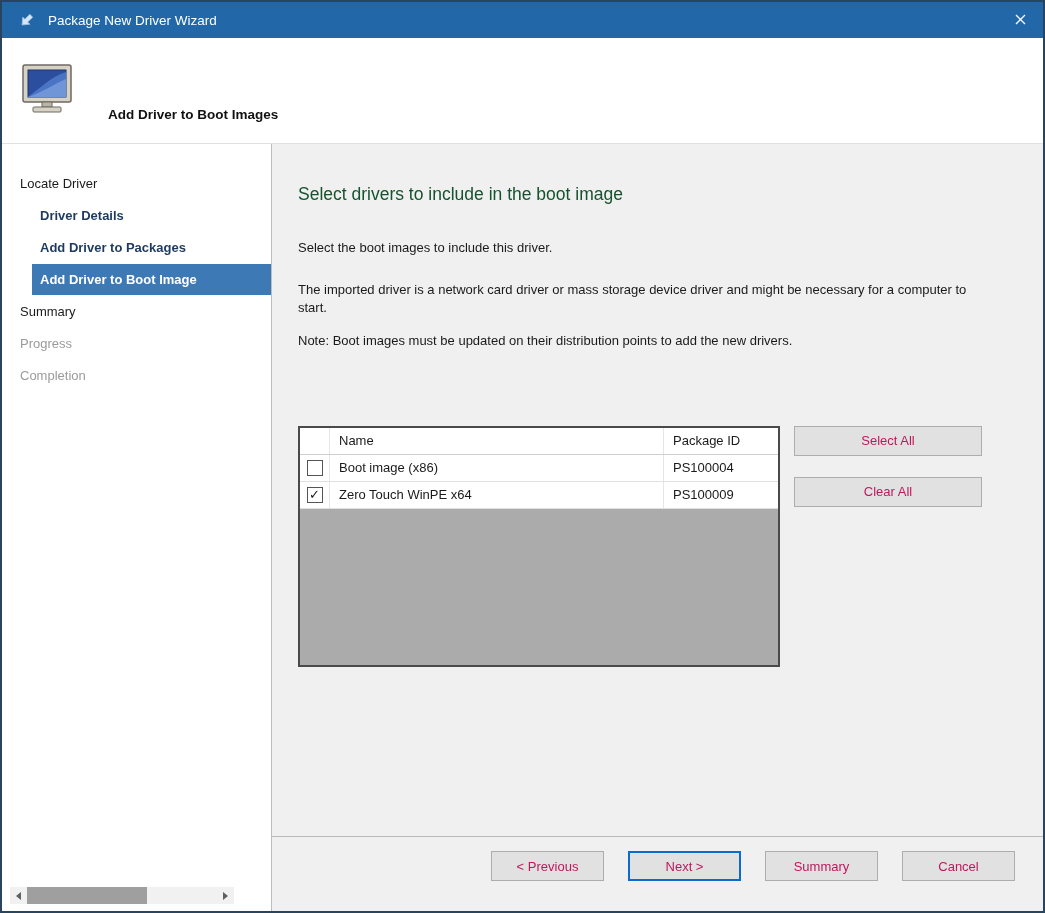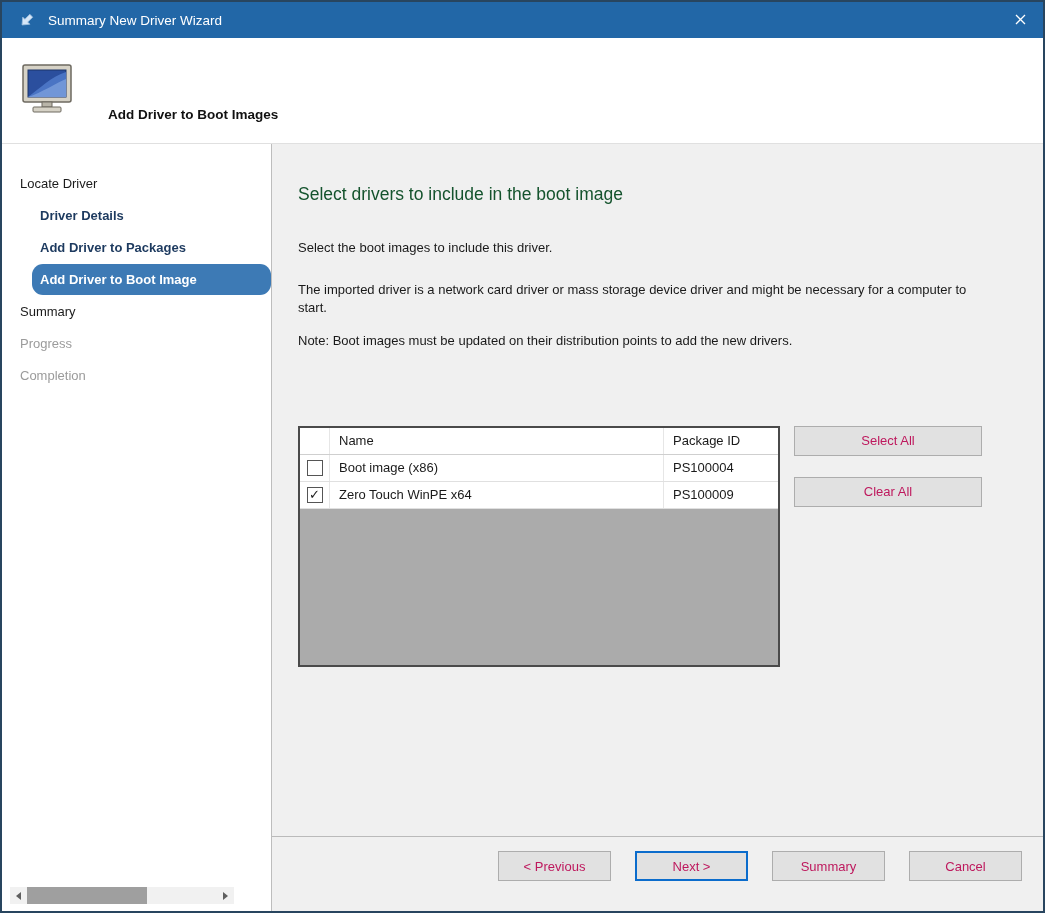--- a/index.html
+++ b/index.html
@@ -20,21 +20,21 @@
   .wiz-header .hdr-title { margin-left:30px; font-size:13.5px; font-weight:700; color:#111111;margin-top:48px; }
 
   
   .body { flex:1; min-height:0; display:flex; }
 
   
   .sidebar { flex:none; width:270px; background:#ffffff; border-right:1px solid #bdbdbd; position:relative; padding-top:24px; }
   .step { font-size:13px; line-height:19px; padding:6px 6px 6px 18px; margin-bottom:1px; color:#1b1b1b; }
   .step.lvl1 { padding-left:38px; }
   .step.visited { font-weight:700; color:#1d3a5f; }
-  .step.current { background:#3d7ab5; color:#ffffff; font-weight:700; margin-left:30px; padding-left:8px; white-space:nowrap; overflow:hidden;border-radius:11px; }
+  .step.current { background:#3d7ab5; color:#ffffff; font-weight:700; margin-left:30px; padding-left:8px; white-space:nowrap; overflow:hidden; }
   .step.disabled { color:#9b9b9b; }
 
   .hscroll { position:absolute; left:8px; bottom:7px; width:224px; height:17px; display:flex; align-items:center; background:#f1f1f1; }
   .sb-btn { flex:none; width:17px; height:17px; border:none; background:#f1f1f1; display:flex; align-items:center; justify-content:center; cursor:pointer; }
   .tri { width:0; height:0; border-top:4px solid transparent; border-bottom:4px solid transparent; }
   .tri.left { border-right:5px solid #5f5f5f; }
   .tri.right { border-left:5px solid #5f5f5f; }
   .sb-track { flex:1; height:17px; position:relative; background:#f1f1f1; }
   .sb-thumb { position:absolute; left:0; top:0; width:120px; height:17px; background:#9f9f9f; cursor:pointer; }
 
@@ -58,39 +58,39 @@
 
   .checkbox { width:16px; height:16px; border:1px solid #555555; background:#ffffff; display:flex; align-items:center; justify-content:center; font-size:13px; font-weight:600; color:#1a1a1a; cursor:pointer; }
   .checkbox.checked::after { content:"✓"; line-height:1; margin-top:-1px; }
 
   .side-col { display:flex; flex-direction:column; gap:21px; margin-left:14px; }
 
   .btn { font-family:inherit; font-size:13px; color:#be185d; background:#e1e1e1; border:1px solid #adadad; height:30px; cursor:pointer; }
   .side-col .btn { width:188px; }
 
   
-  .footer { margin-top:auto; flex:none; height:75px; border-top:1px solid #bababa; padding:14px 21px 0; }
+  .footer { margin-top:auto; flex:none; height:75px; border-top:1px solid #bababa; padding:14px 28px 0; }
   .f-buttons { display:flex; justify-content:flex-end; gap:24px; }
   .f-buttons .btn { width:113px; }
   .btn.default { border:2px solid #0b6ccc; }
 </style>
 </head>
 <body>
 
 <div class="window">
 
   <div class="titlebar">
     <span class="app-icon">
       <svg width="18" height="18" viewBox="0 0 18 18" aria-hidden="true">
         <g transform="rotate(45 9 9)">
           <path d="M9 16 L4 10 L7 10 L7 3 L11 3 L11 10 L14 10 Z" fill="#d6e6f7" stroke="#9dbede" stroke-width="0.8"></path>
         </g>
       </svg>
     </span>
-    <span class="titlebar-text">Summary New Driver Wizard</span>
+    <span class="titlebar-text">Package New Driver Wizard</span>
     <button class="close-btn">
       <span>
         <svg width="11" height="11" viewBox="0 0 11 11">
             <path d="M1 1 L10 10 M10 1 L1 10" stroke="#ffffff" stroke-width="1.3"></path>
           </svg>
       </span>
     </button>
   </div>
 
   <div class="wiz-header">

